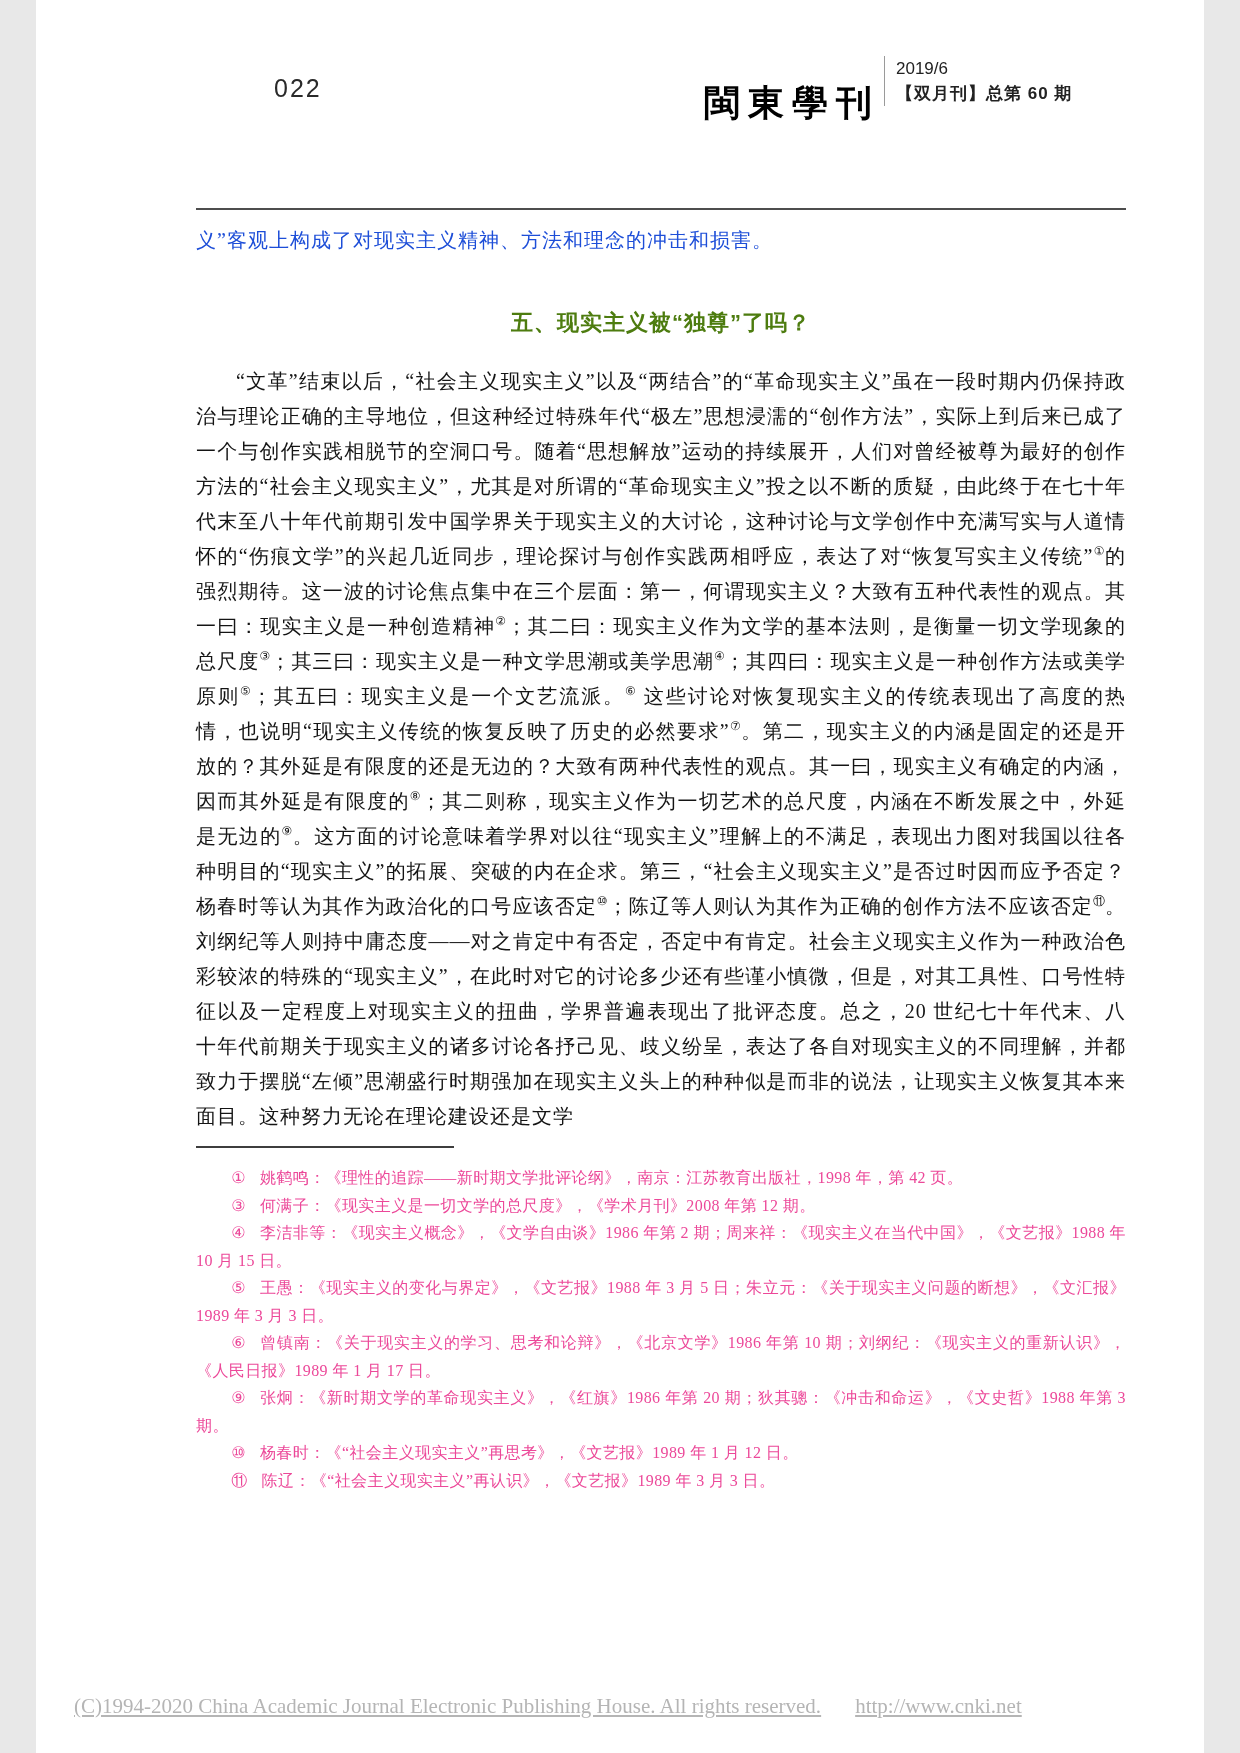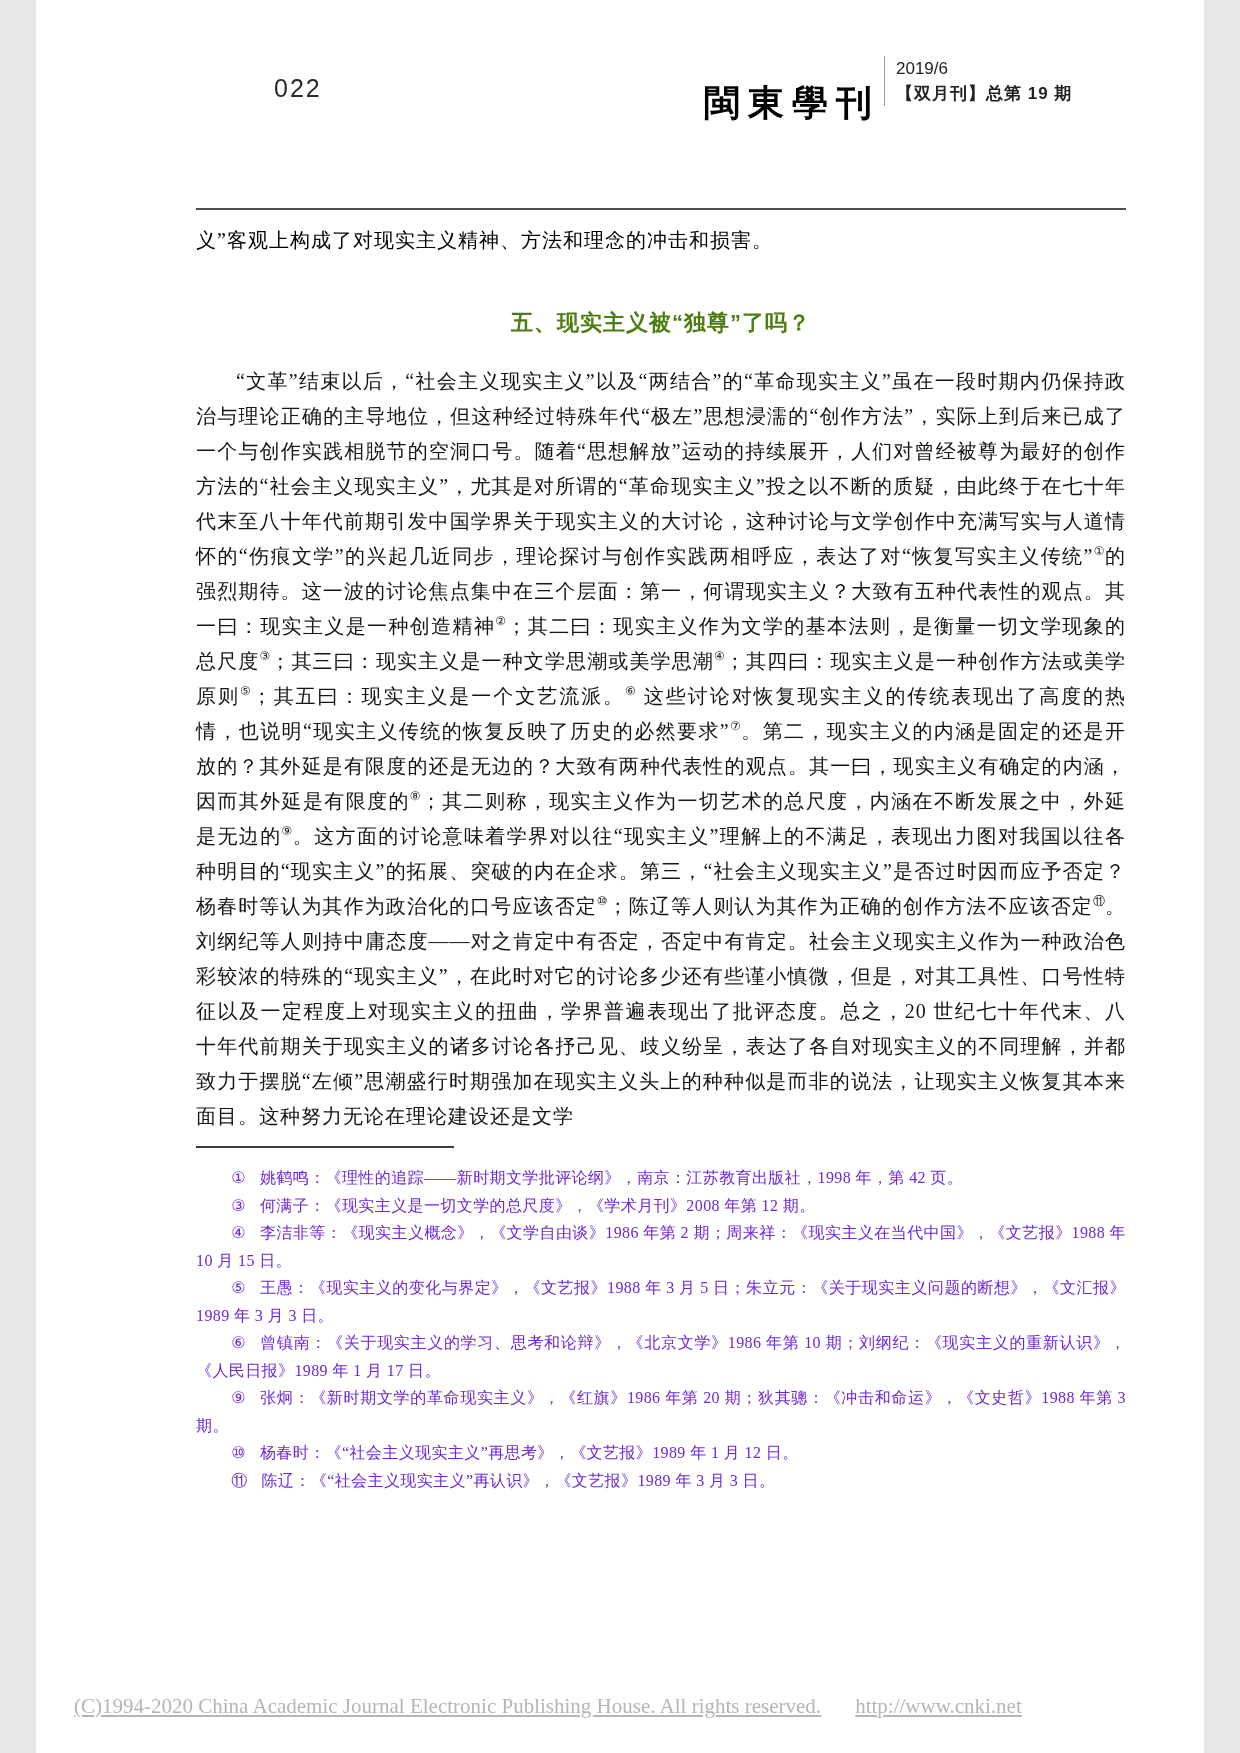--- a/index.html
+++ b/index.html
@@ -63,21 +63,21 @@
   .text-col {
     position: absolute;
     left: 160px; top: 226px;
     width: 930px;
   }
   .continuation {
     margin: 0;
     font-size: 20px;
     line-height: 28px;
     letter-spacing: 1px;
-    color: #000000;
+    color: #1d4ed8;
   }
   .section-heading {
     margin: 54px 0 0 0;
     text-align: center;
     font-family: "Liberation Sans", "DejaVu Sans", sans-serif;
     font-weight: 700;
     font-size: 22px;
     letter-spacing: 1px;
     color: #4d7c0f;
   }
@@ -108,21 +108,21 @@
     background: #3d3d3d;
     margin: 0 0 16px 0;
   }
   .footnote {
     margin: 0;
     font-size: 16px;
     line-height: 27.5px;
     letter-spacing: 0.4px;
     text-align: justify;
     text-indent: 2.2em;
-    color: #6d28d9;
+    color: #ec4899;
   }
   .footnote .fn-marker { margin-right: 14px; }
 
   
   .cnki-footer {
     position: absolute;
     left: 38px; top: 1694px;
     width: 1160px;
     font-family: "Liberation Serif", "DejaVu Serif", serif;
     font-size: 21px;
@@ -135,21 +135,21 @@
 </head>
 <body>
 
 <div class="page">
 
   <div class="page-number">022</div>
   <div class="journal-logo">閩東學刊</div>
   <div class="header-divider"></div>
   <div class="issue-info">
     <div class="line1">2019/6</div>
-    <div class="line2">【双月刊】总第 19 期</div>
+    <div class="line2">【双月刊】总第 60 期</div>
   </div>
   <div class="top-rule"></div>
 
   <div class="text-col">
     <p class="continuation">义”客观上构成了对现实主义精神、方法和理念的冲击和损害。</p>
     <h2 class="section-heading">五、现实主义被“独尊”了吗？</h2>
     <p class="main-paragraph">“文革”结束以后，“社会主义现实主义”以及“两结合”的“革命现实主义”虽在一段时期内仍保持政治与理论正确的主导地位，但这种经过特殊年代“极左”思想浸濡的“创作方法”，实际上到后来已成了一个与创作实践相脱节的空洞口号。随着“思想解放”运动的持续展开，人们对曾经被尊为最好的创作方法的“社会主义现实主义”，尤其是对所谓的“革命现实主义”投之以不断的质疑，由此终于在七十年代末至八十年代前期引发中国学界关于现实主义的大讨论，这种讨论与文学创作中充满写实与人道情怀的“伤痕文学”的兴起几近同步，理论探讨与创作实践两相呼应，表达了对“恢复写实主义传统”<sup>①</sup>的强烈期待。这一波的讨论焦点集中在三个层面：第一，何谓现实主义？大致有五种代表性的观点。其一曰：现实主义是一种创造精神<sup>②</sup>；其二曰：现实主义作为文学的基本法则，是衡量一切文学现象的总尺度<sup>③</sup>；其三曰：现实主义是一种文学思潮或美学思潮<sup>④</sup>；其四曰：现实主义是一种创作方法或美学原则<sup>⑤</sup>；其五曰：现实主义是一个文艺流派。<sup>⑥</sup> 这些讨论对恢复现实主义的传统表现出了高度的热情，也说明“现实主义传统的恢复反映了历史的必然要求”<sup>⑦</sup>。第二，现实主义的内涵是固定的还是开放的？其外延是有限度的还是无边的？大致有两种代表性的观点。其一曰，现实主义有确定的内涵，因而其外延是有限度的<sup>⑧</sup>；其二则称，现实主义作为一切艺术的总尺度，内涵在不断发展之中，外延是无边的<sup>⑨</sup>。这方面的讨论意味着学界对以往“现实主义”理解上的不满足，表现出力图对我国以往各种明目的“现实主义”的拓展、突破的内在企求。第三，“社会主义现实主义”是否过时因而应予否定？杨春时等认为其作为政治化的口号应该否定<sup>⑩</sup>；陈辽等人则认为其作为正确的创作方法不应该否定<sup>⑪</sup>。刘纲纪等人则持中庸态度——对之肯定中有否定，否定中有肯定。社会主义现实主义作为一种政治色彩较浓的特殊的“现实主义”，在此时对它的讨论多少还有些谨小慎微，但是，对其工具性、口号性特征以及一定程度上对现实主义的扭曲，学界普遍表现出了批评态度。总之，20 世纪七十年代末、八十年代前期关于现实主义的诸多讨论各抒己见、歧义纷呈，表达了各自对现实主义的不同理解，并都致力于摆脱“左倾”思潮盛行时期强加在现实主义头上的种种似是而非的说法，让现实主义恢复其本来面目。这种努力无论在理论建设还是文学</p>
   </div>
 
   <div class="footnotes">

